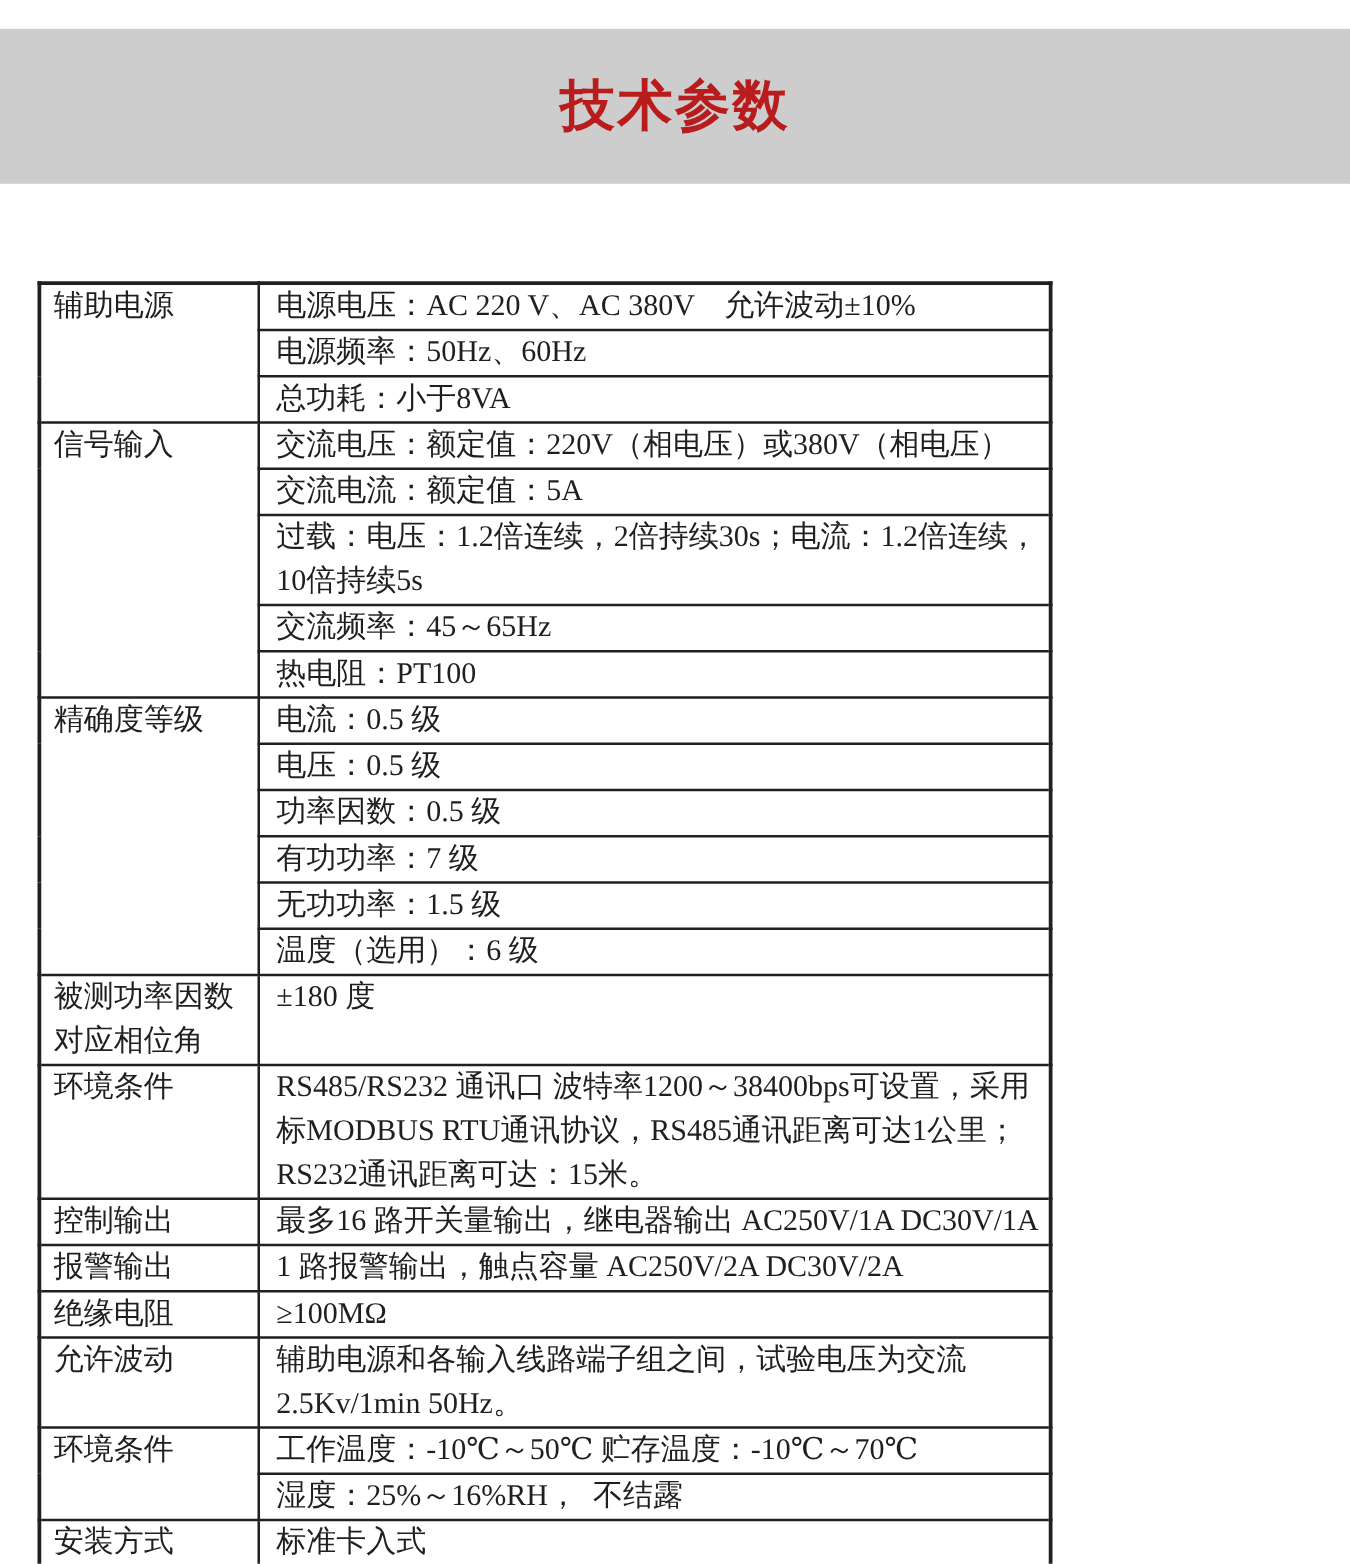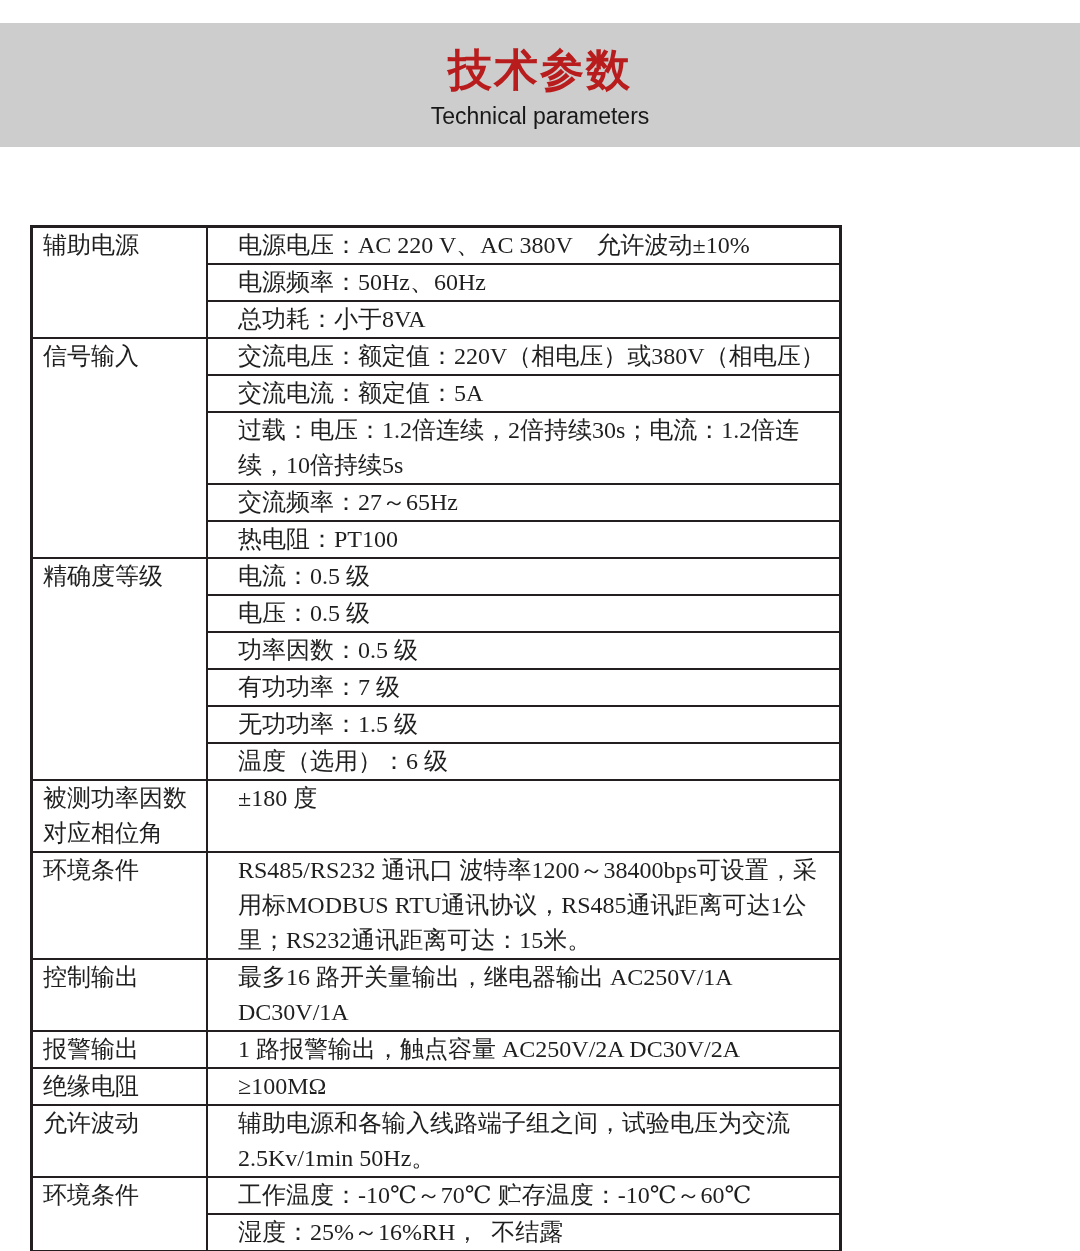--- a/index.html
+++ b/index.html
@@ -28,36 +28,35 @@
   table.spec td{
     border:2px solid #231f20;
     font-size:24px;
     vertical-align:top;
     overflow:hidden;
   }
   td.cat{
     width:159px;padding:0 4px 0 10px;line-height:35px;white-space:pre-wrap;
   }
   td.val{
-    padding:0 6px 0 30px;line-height:35px;white-space:pre-wrap;
+    padding:0 6px 0 13px;line-height:35px;white-space:pre-wrap;
   }
   tr.r{height:35px;}
   tr.tall{height:71px;}
   .footer-title{
     margin-top:66px;text-align:left;
     font-family:"Liberation Sans","DejaVu Sans",sans-serif;
     font-size:42px;font-weight:bold;color:#111;letter-spacing:1px;
   }
 </style>
 </head>
 <body>
 
 <div class="band">
   <div class="page-title">技术参数</div>
-  <div class="page-subtitle">Technical parameters</div>
 </div>
 
 <table class="spec">
 
   <tbody>
       <tr class="r">
     <td class="cat" rowspan="3">辅助电源</td>
     <td class="val">电源电压：AC 220 V、AC 380V    允许波动±10%</td>
   </tr>
   <tr class="r">
@@ -71,21 +70,21 @@
     <td class="cat" rowspan="5">信号输入</td>
     <td class="val">交流电压：额定值：220V（相电压）或380V（相电压）</td>
   </tr>
   <tr class="r">
     <td class="val">交流电流：额定值：5A</td>
   </tr>
   <tr class="r">
     <td class="val">过载：电压：1.2倍连续，2倍持续30s；电流：1.2倍连续，10倍持续5s</td>
   </tr>
   <tr class="r">
-    <td class="val">交流频率：27～65Hz</td>
+    <td class="val">交流频率：45～65Hz</td>
   </tr>
   <tr class="r">
     <td class="val">热电阻：PT100</td>
   </tr>
 
   <tr class="r">
     <td class="cat" rowspan="6">精确度等级</td>
     <td class="val">电流：0.5 级</td>
   </tr>
   <tr class="r">
@@ -130,21 +129,21 @@
     <td class="val">≥100MΩ</td>
   </tr>
 
   <tr class="r">
     <td class="cat">允许波动</td>
     <td class="val">辅助电源和各输入线路端子组之间，试验电压为交流2.5Kv/1min 50Hz。</td>
   </tr>
 
   <tr class="r">
     <td class="cat" rowspan="2">环境条件</td>
-    <td class="val">工作温度：-10℃～70℃ 贮存温度：-10℃～60℃</td>
+    <td class="val">工作温度：-10℃～50℃ 贮存温度：-10℃～70℃</td>
   </tr>
   <tr class="r">
     <td class="val">湿度：25%～16%RH，  不结露</td>
   </tr>
 
   <tr class="r">
     <td class="cat">安装方式</td>
     <td class="val">标准卡入式</td>
   </tr>
 </tbody>

